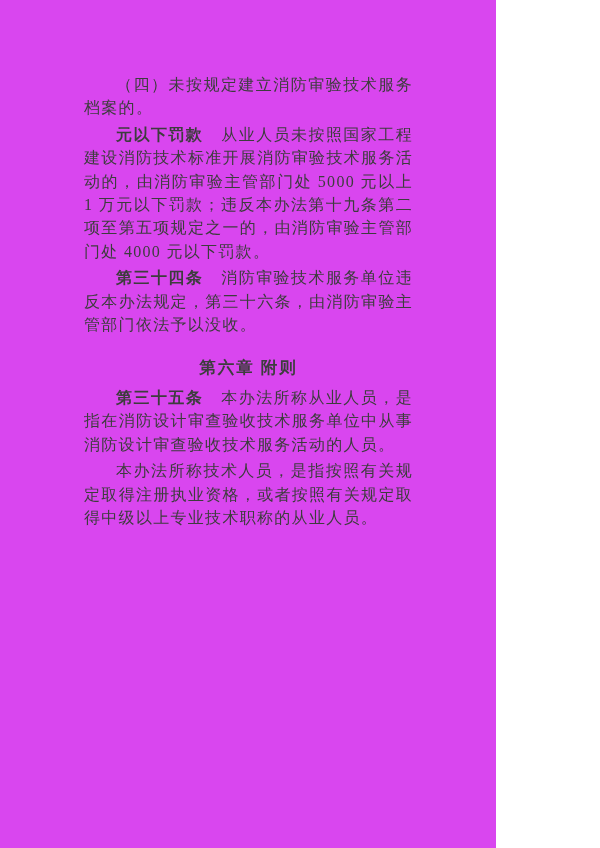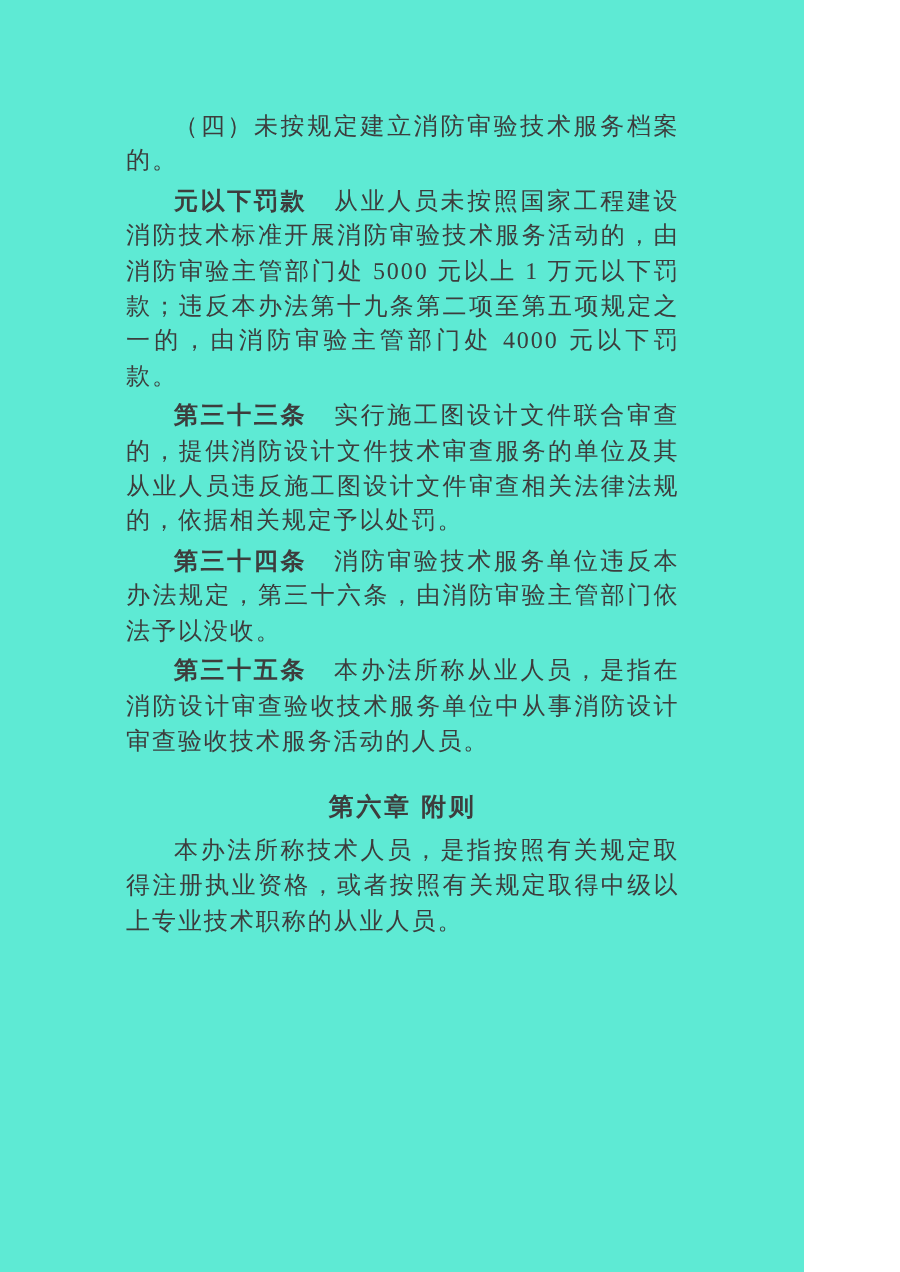--- a/index.html
+++ b/index.html
@@ -7,23 +7,23 @@
     padding: 0;
   }
   body {
     width: 600px;
     height: 848px;
     background: #ffffff;
     overflow: hidden;
   }
   .page {
     position: relative;
-    width: 536px;
+    width: 496px;
     height: 848px;
-    background: #5eead4;
+    background: #d946ef;
     box-sizing: border-box;
   }
   .text-block {
     box-sizing: border-box;
     padding: 73px 83px 0 84px;
     font-family: "Liberation Serif", "DejaVu Serif", serif;
     font-size: 16px;
     line-height: 23.4px;
     color: #3d3d3d;
     text-align: justify;
@@ -51,25 +51,24 @@
 <body style="background: rgb(255, 255, 255);">
 
 <div class="page">
   <div class="text-block" style="color: rgb(61, 61, 61);">
 
     <p class="para"><span>（四）未按规定建立消防审验技术服务档案的。</span></p>
 
     <p class="para"><b class="para-lead">元以下罚款</b><span>从业人员未按照国家工程建设消防技术标准开展消防审验技术服务活动的，由消防审验主管部门处 5000 元以上 1 万元以下罚款；违反本办法第十九条第二项至第五项规定之一的，由消防审验主管部门处 4000 元以下罚款。</span></p>
 
 
-    <p class="para"><b class="para-lead">第三十三条</b><span>实行施工图设计文件联合审查的，提供消防设计文件技术审查服务的单位及其从业人员违反施工图设计文件审查相关法律法规的，依据相关规定予以处罚。</span></p>
 
     <p class="para"><b class="para-lead">第三十四条</b><span>消防审验技术服务单位违反本办法规定，第三十六条，由消防审验主管部门依法予以没收。</span></p>
 
+    <p class="para chapter-heading">第六章 附则</p>
+
     <p class="para"><b class="para-lead">第三十五条</b><span>本办法所称从业人员，是指在消防设计审查验收技术服务单位中从事消防设计审查验收技术服务活动的人员。</span></p>
-
-    <p class="para chapter-heading">第六章 附则</p>
 
     <p class="para"><span>本办法所称技术人员，是指按照有关规定取得注册执业资格，或者按照有关规定取得中级以上专业技术职称的从业人员。</span></p>
 
 
   </div>
 </div>
 
 </body></html>

